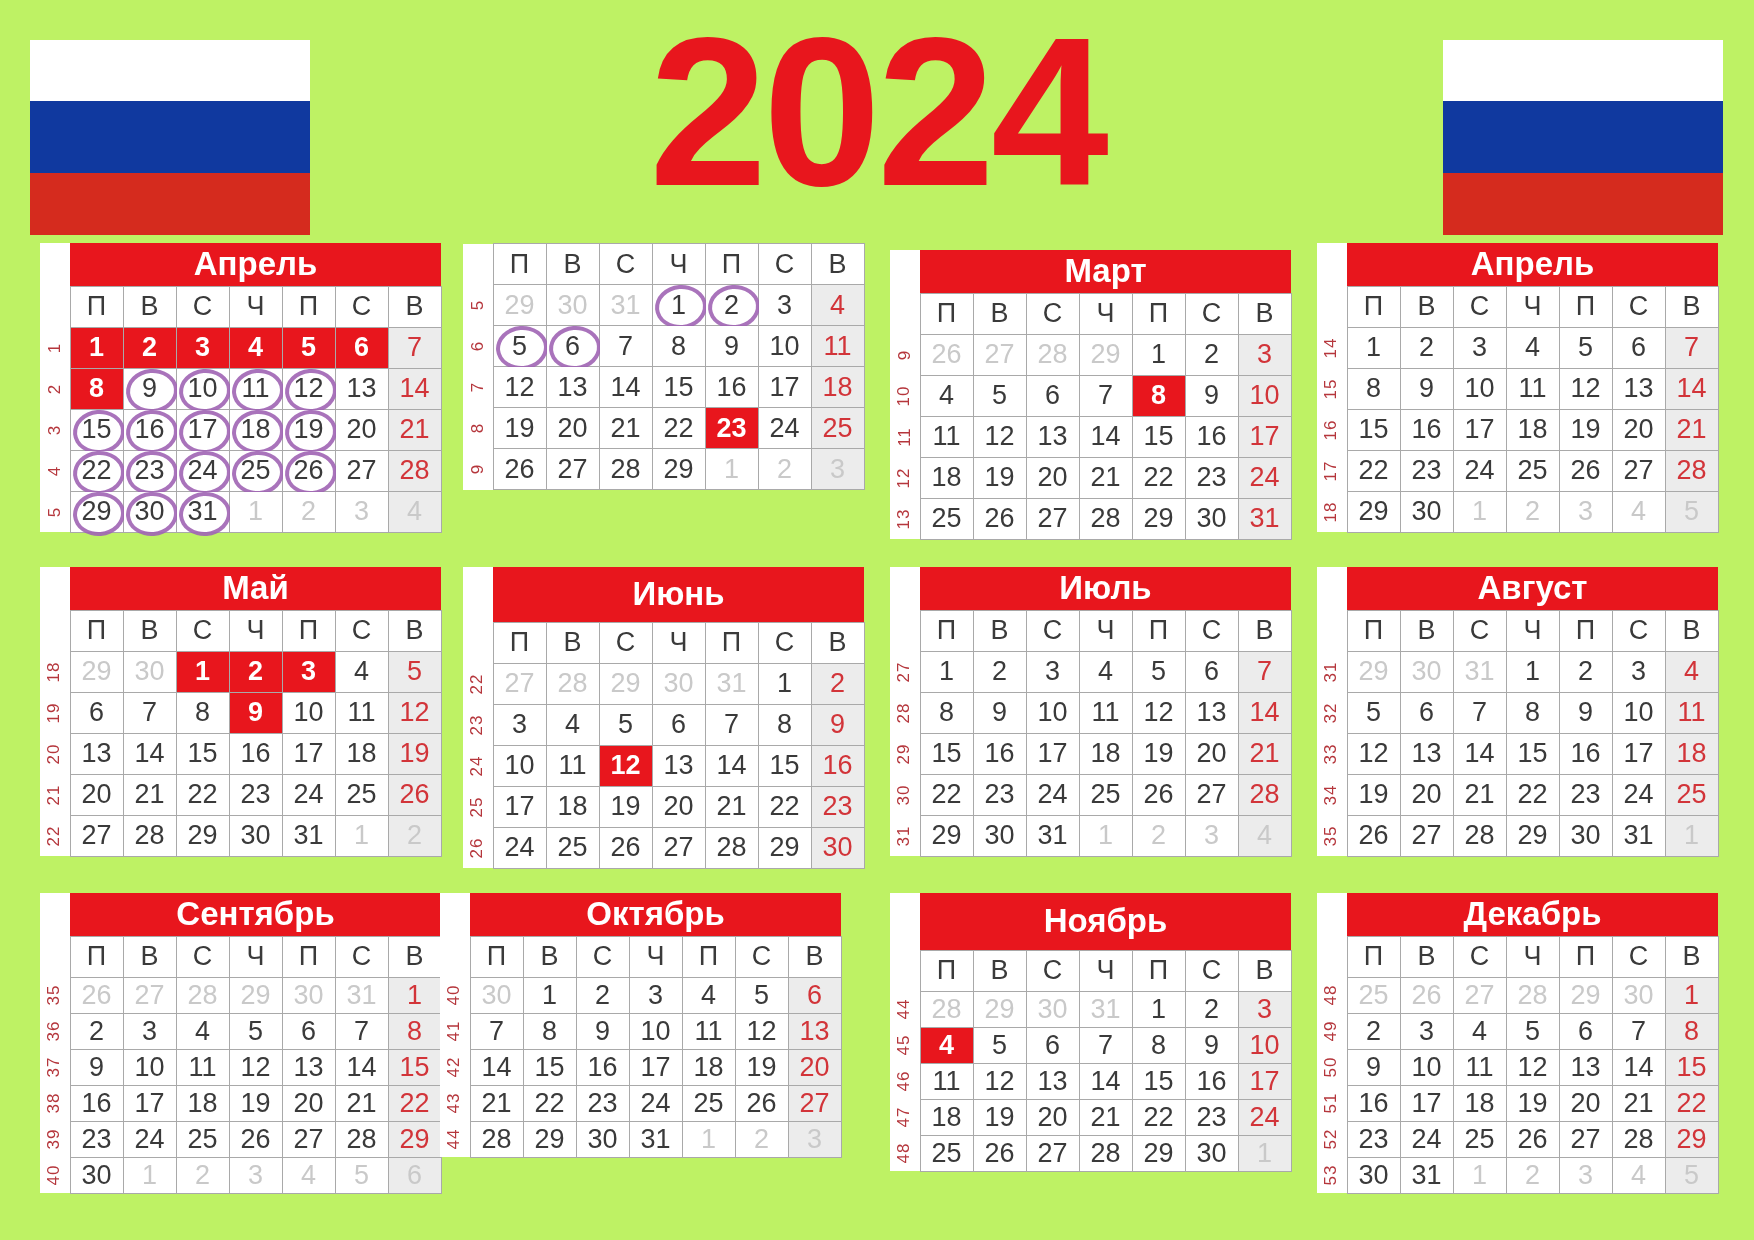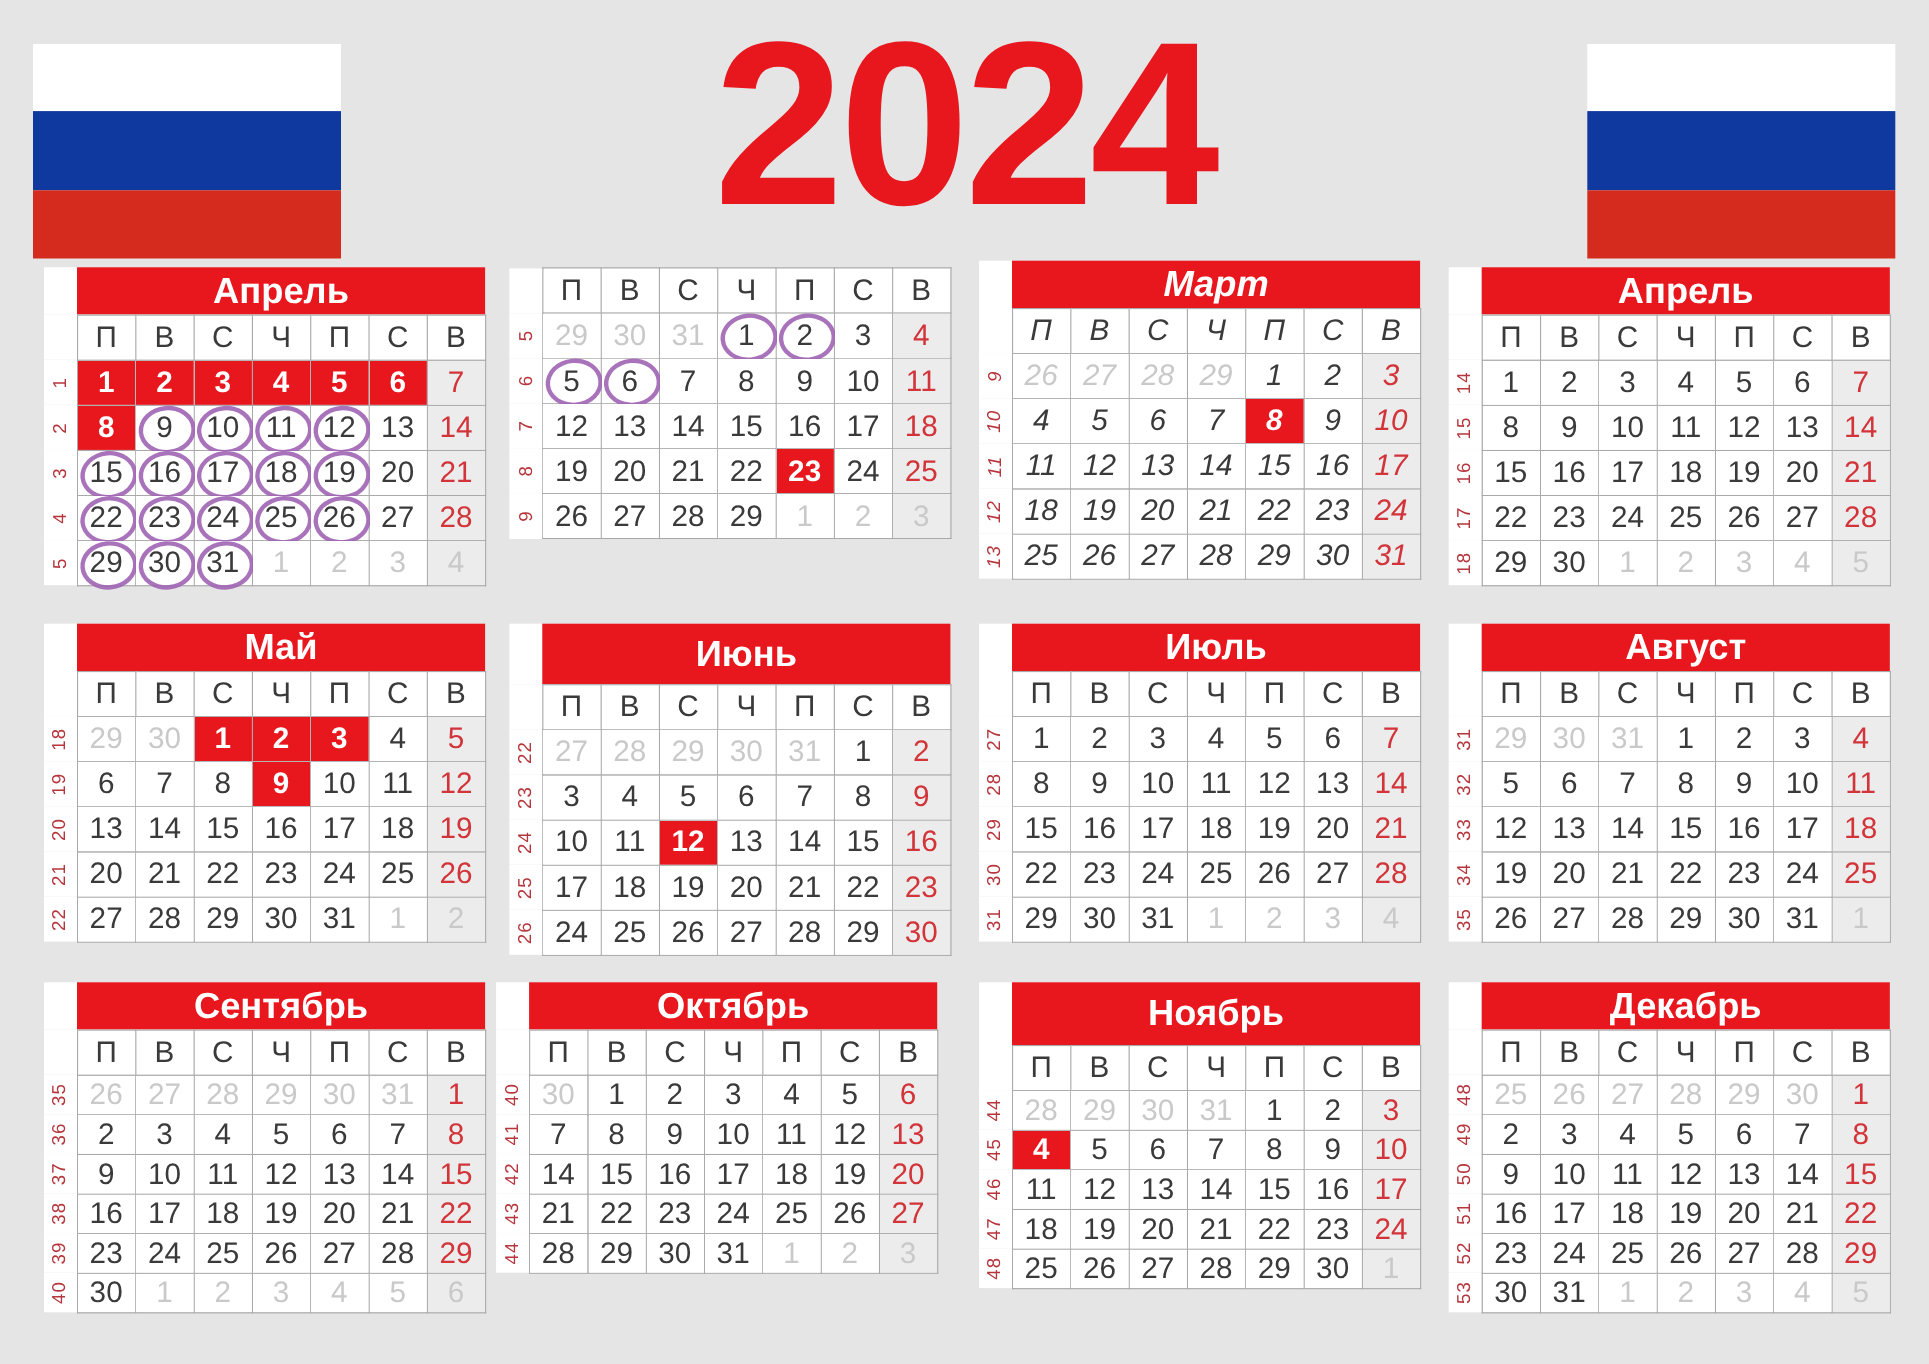--- a/index.html
+++ b/index.html
@@ -1,17 +1,17 @@
 <!DOCTYPE html>
 <html><head>
 <meta charset="utf-8">
 <style>
   html,body{margin:0;padding:0;background:#ffffff;}
   #page{
-    position:relative;width:1754px;height:1240px;background:#e5e5e5;overflow:hidden;
+    position:relative;width:1754px;height:1240px;background:#bef264;overflow:hidden;
     font-family:"Liberation Sans","DejaVu Sans",sans-serif;
   }
   
   .year{
     position:absolute;top:14px;left:50%;transform:translateX(-50%);
     font-size:212px;font-weight:700;line-height:0.92;letter-spacing:-4px;
     color:#e8161d;white-space:nowrap;
   }
   
   .flag{position:absolute;top:40px;width:280px;height:195px;}
@@ -220,21 +220,21 @@
               <td class="day">27</td>
               <td class="day">28</td>
               <td class="day">29</td>
               <td class="day other">1</td>
               <td class="day other">2</td>
               <td class="day other">3</td>
             </tr>
           </tbody>
         </table>
       </div>
-      <div class="month" style="left: 890px; top: 237px; font-style: italic;">
+      <div class="month" style="left: 890px; top: 250px;">
         <table class="cal">
           <colgroup>
             <col style="width:30px">
             <col style="width:53px">
             <col style="width:53px">
             <col style="width:53px">
             <col style="width:53px">
             <col style="width:53px">
             <col style="width:53px">
             <col style="width:53px">
@@ -790,21 +790,21 @@
               <td class="day other">1</td>
               <td class="day other">2</td>
               <td class="day other">3</td>
               <td class="day other">4</td>
               <td class="day other">5</td>
               <td class="day other">6</td>
             </tr>
           </tbody>
         </table>
       </div>
-      <div class="month" style="left: 451px; top: 893px;">
+      <div class="month" style="left: 440px; top: 893px;">
         <table class="cal">
           <colgroup>
             <col style="width:30px">
             <col style="width:53px">
             <col style="width:53px">
             <col style="width:53px">
             <col style="width:53px">
             <col style="width:53px">
             <col style="width:53px">
             <col style="width:53px">

